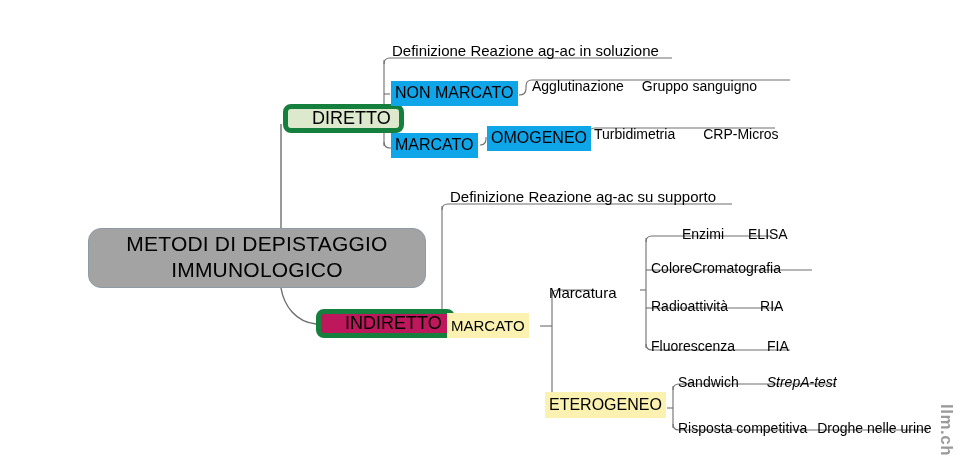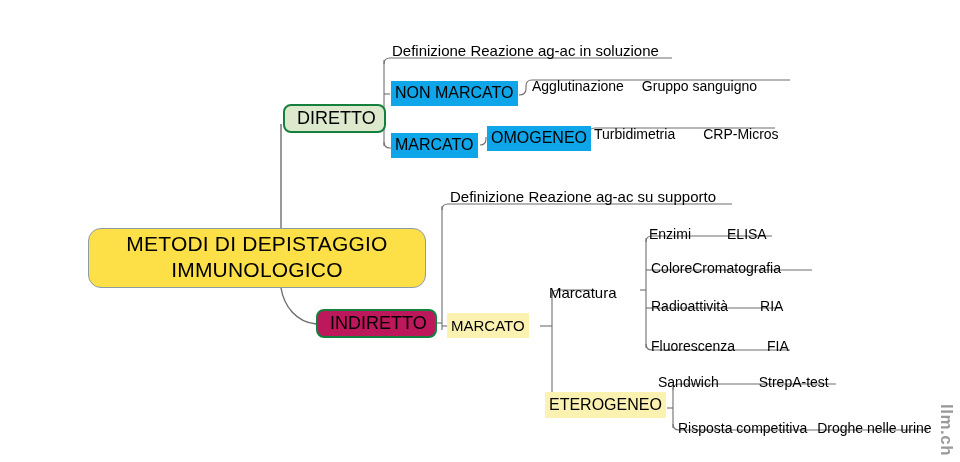--- a/index.html
+++ b/index.html
@@ -32,38 +32,38 @@
     line-height: 1;
     box-sizing: border-box;
   }
 
   
   .root-node {
     display: flex;
     align-items: center;
     justify-content: center;
     text-align: center;
-    background: #fde047;
+    background: #a3a3a3;
     border: 1px solid #8f9ba4;
     border-radius: 13px;
     font-size: 21px;
     letter-spacing: 0.2px;
     line-height: 1.22;
     padding: 4px 10px 6px 10px;
   }
 
   
   .lvl1 {
     display: flex;
     align-items: center;
     justify-content: center;
-    border: 2px solid #15803d;
+    border: 5px solid #15803d;
     border-radius: 8px;
     font-size: 18px;
-    padding: 3px 8px 4px 12px;
+    padding: 3px 8px 4px 24px;
   }
   .lvl1.green { background: #dde9cc; }
   .lvl1.yellow { background: #be185d; }
 
   
   .hl {
     display: flex;
     align-items: center;
     padding: 2px 4px 3px 4px;
     font-size: 16px;
@@ -209,23 +209,23 @@
   </div>
 
   <div class="node hl yellow small" style="left:447px; top:313px; height:25px;">
     <span>MARCATO</span>
   </div>
 
   <div class="node plain big" style="left:549px; top:281px; height:19px;">
     <span>Marcatura</span>
   </div>
 
-  <div class="leafrow" style="left:649px; top:226px;align-items:flex-end;">
+  <div class="leafrow" style="left:682px; top:226px;align-items:flex-end;">
     <span class="c1">Enzimi</span>
-    <span class="c2" style="margin-left:36px;">ELISA</span>
+    <span class="c2" style="margin-left:24px;">ELISA</span>
   </div>
 
   <div class="leafrow" style="left:651px; top:260px;">
     <span class="c1">Colore</span>
     <span class="c2" style="">Cromatografia</span>
   </div>
 
   <div class="leafrow" style="left:651px; top:338px;">
     <span class="c1">Fluorescenza</span>
     <span class="c2" style="margin-left:32px;">FIA</span>
@@ -233,23 +233,23 @@
 
   <div class="leafrow" style="left:651px; top:298px;">
     <span class="c1">Radioattività</span>
     <span class="c2" style="margin-left:32px;">RIA</span>
   </div>
 
   <div class="node hl yellow" style="left:545px; top:392px; height:26px;">
     <span>ETEROGENEO</span>
   </div>
 
-  <div class="leafrow" style="left:658px; top:374px;">
+  <div class="leafrow" style="left:678px; top:374px;">
     <span class="c1">Sandwich</span>
-    <span class="c2" style="margin-left:40px;">StrepA-test</span>
+    <span class="c2" style="margin-left:28px;font-style:italic;">StrepA-test</span>
   </div>
 
   <div class="leafrow" style="left:678px; top:420px;">
     <span class="c1">Risposta competitiva</span>
     <span class="c2" style="margin-left:10px;">Droghe nelle urine</span>
   </div>
 
   <div class="watermark">llm.ch</div>
 
 </div>

